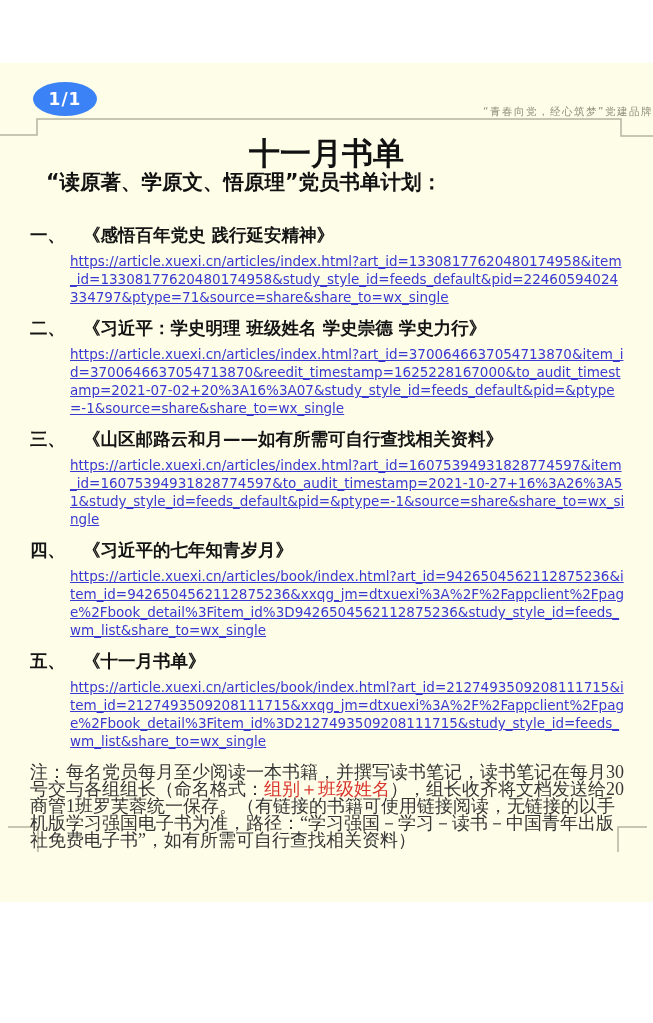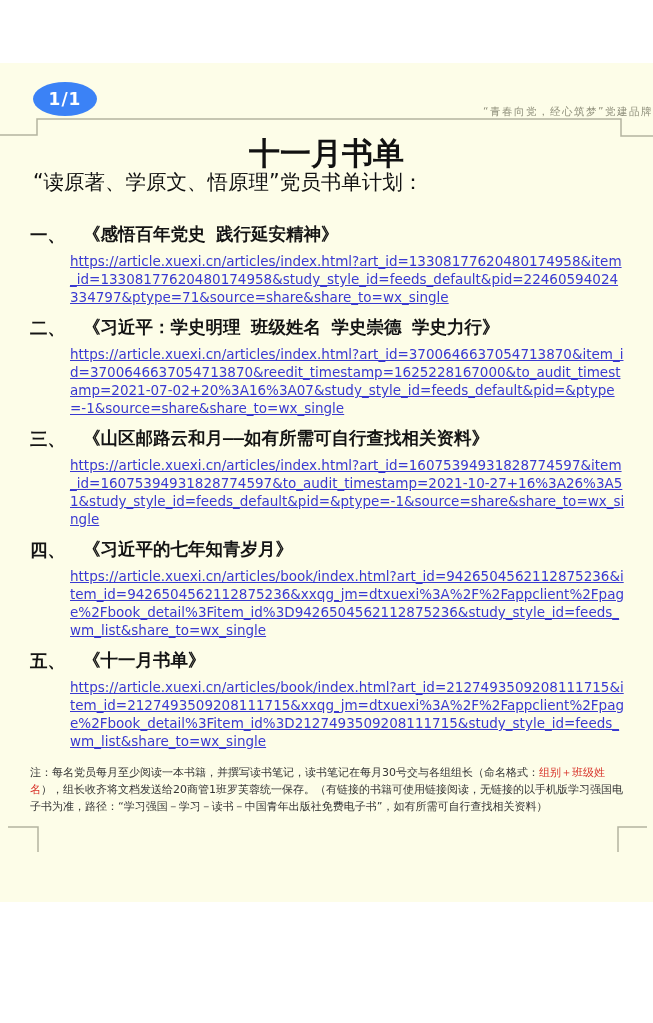--- a/index.html
+++ b/index.html
@@ -24,45 +24,46 @@
   }
   .header-caption{
     position:absolute;left:0;top:42px;width:100%;
     text-align:right;font-size:10.5px;color:#8f8f7b;letter-spacing:1.5px;
   }
   .doc-title{
     position:absolute;left:0;top:70px;width:100%;
     text-align:center;font-size:31px;font-weight:bold;color:#111111;
   }
   .doc-subtitle{
-    position:absolute;left:33px;top:105px;width:600px;
-    font-size:20.5px;font-weight:normal;color:#111111;
+    position:absolute;left:46px;top:105px;width:600px;
+    font-size:20.5px;font-weight:bold;color:#111111;
   }
   .content{
     position:absolute;left:30px;top:160px;width:595px;
   }
   .book{margin-bottom:10px;}
   .book-title{
     display:flex;font-size:17.5px;font-weight:bold;line-height:25px;
     color:#141414;margin-bottom:4px;
   }
   .book-num{width:53px;flex:0 0 53px;}
-  .book-name{flex:1;font-family:Liberation Mono, monospace;}
+  .book-name{flex:1;}
   .book-url{
     display:block;
     font-size:13.5px;line-height:18px;
     color:#3939d1;text-decoration:underline;
     word-break:break-all;
     cursor:pointer;
     margin-left:40px;
   }
   .note{
     margin-top:14px;
-    font-size:11px;line-height:17px;color:#353535;
+    font-size:18px;line-height:17px;color:#353535;
     width:594px;
+    font-family:Liberation Serif, serif;
   }
   .note .red{color:#d8332a;}
 </style>
 </head>
 <body>
 
 <div class="page">
 
   <svg class="frame-svg" viewBox="0 0 653 839" xmlns="http://www.w3.org/2000/svg">
     <path d="M0,72 H37 V56 H621 V73 H653" fill="none" stroke="#b4b4a0" stroke-width="1.5"></path>

